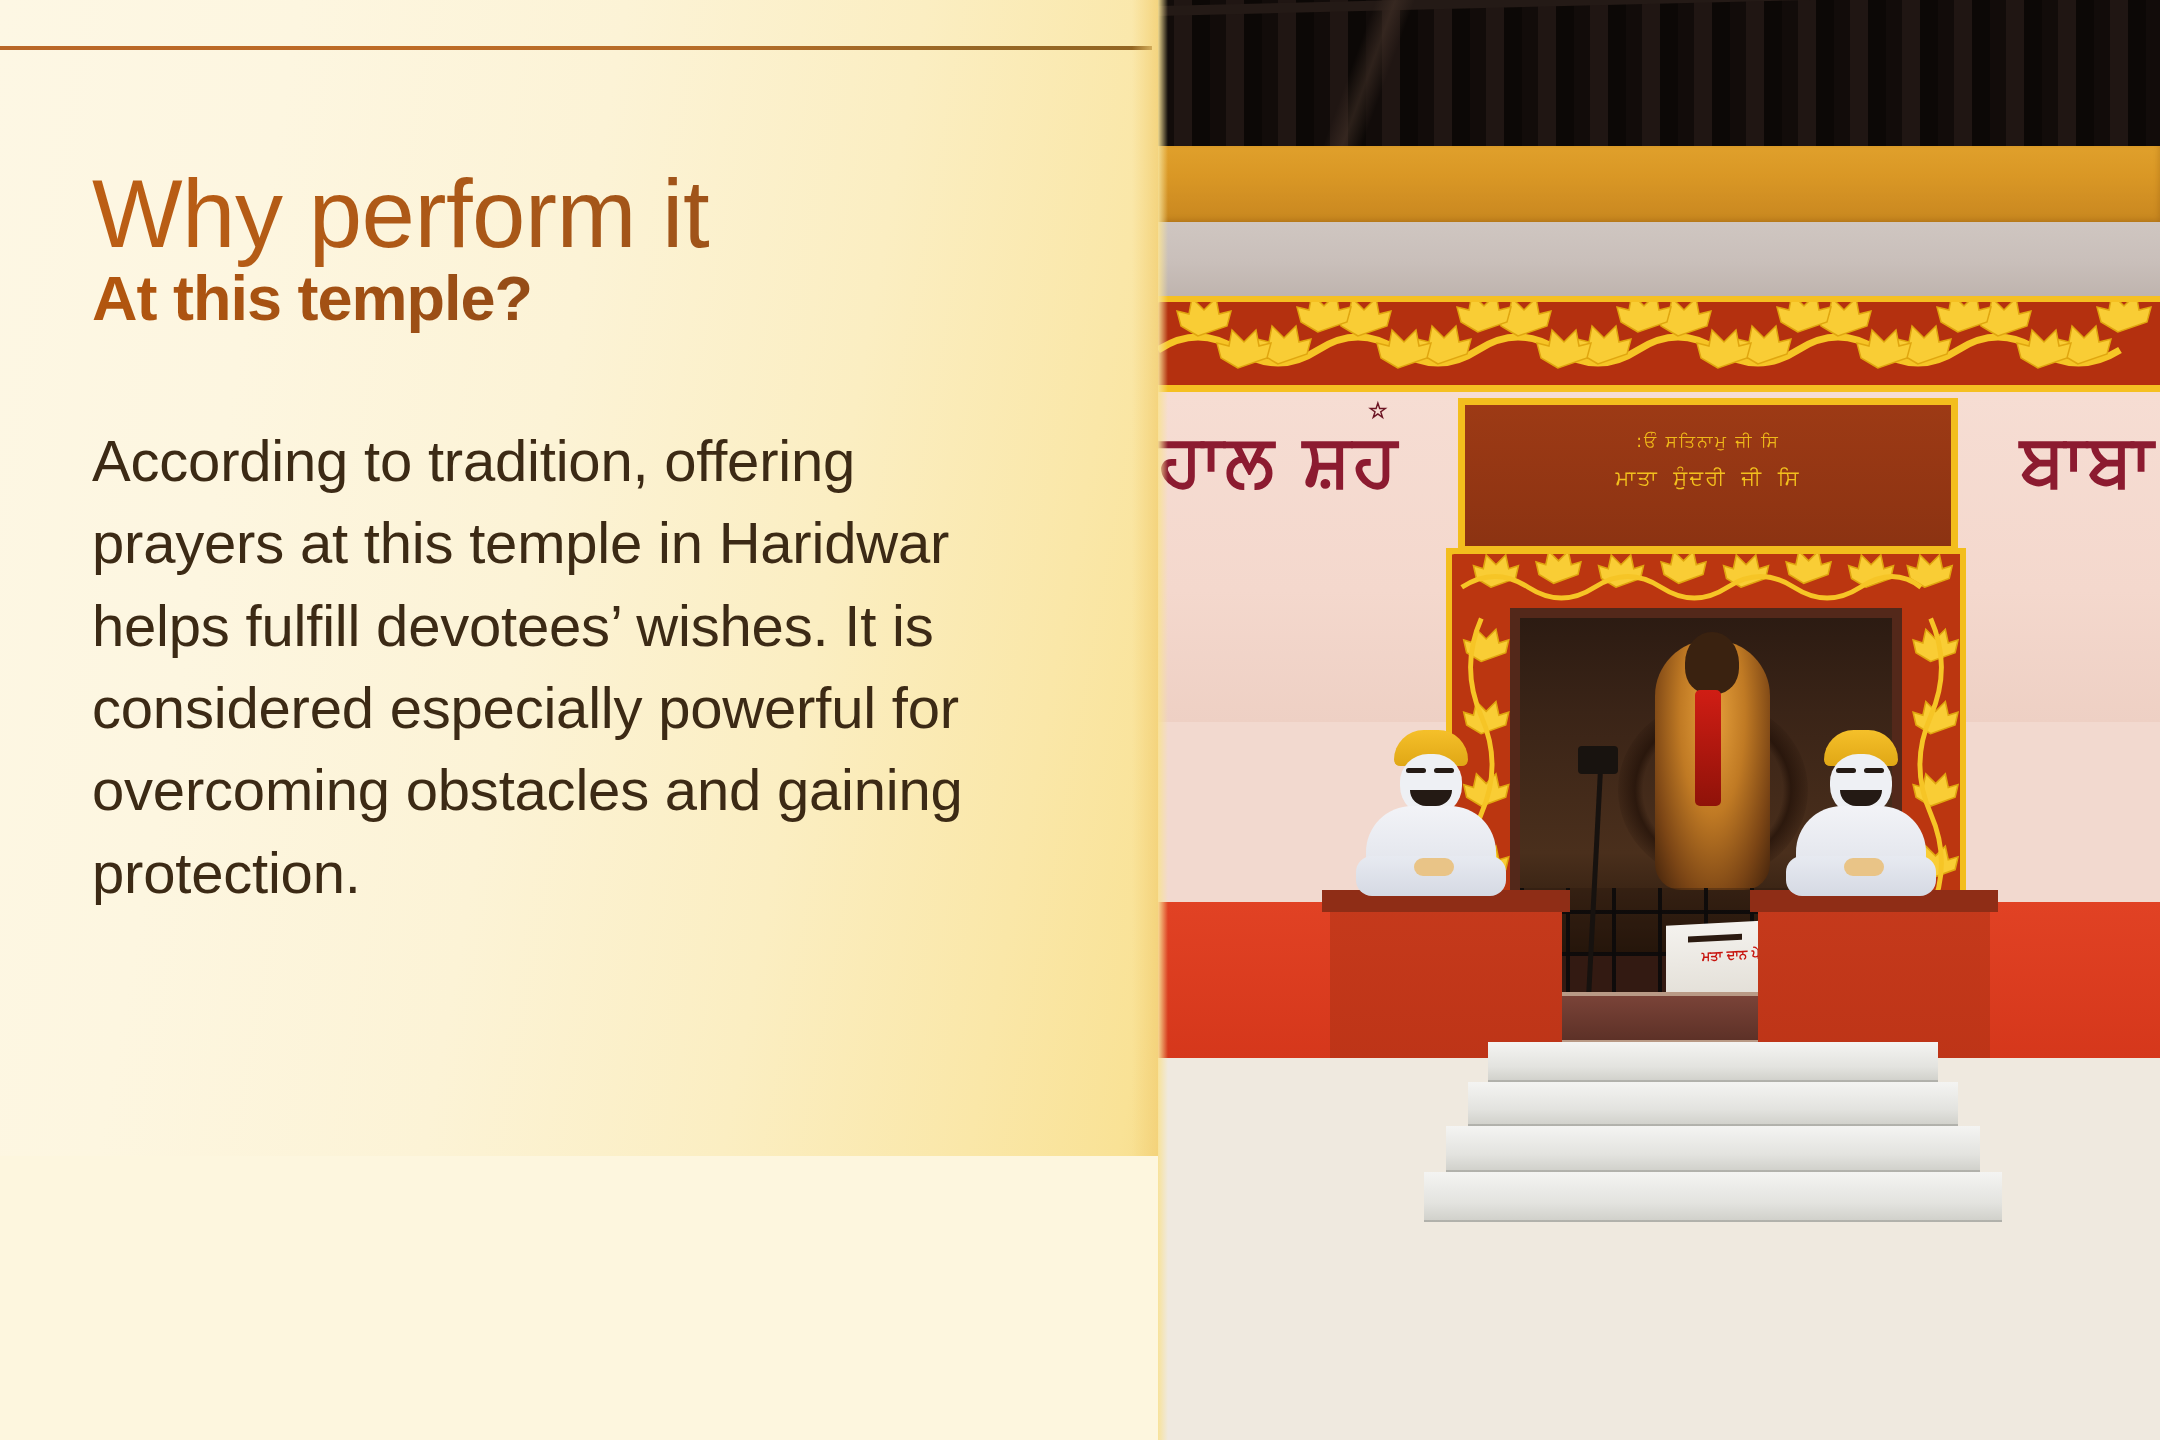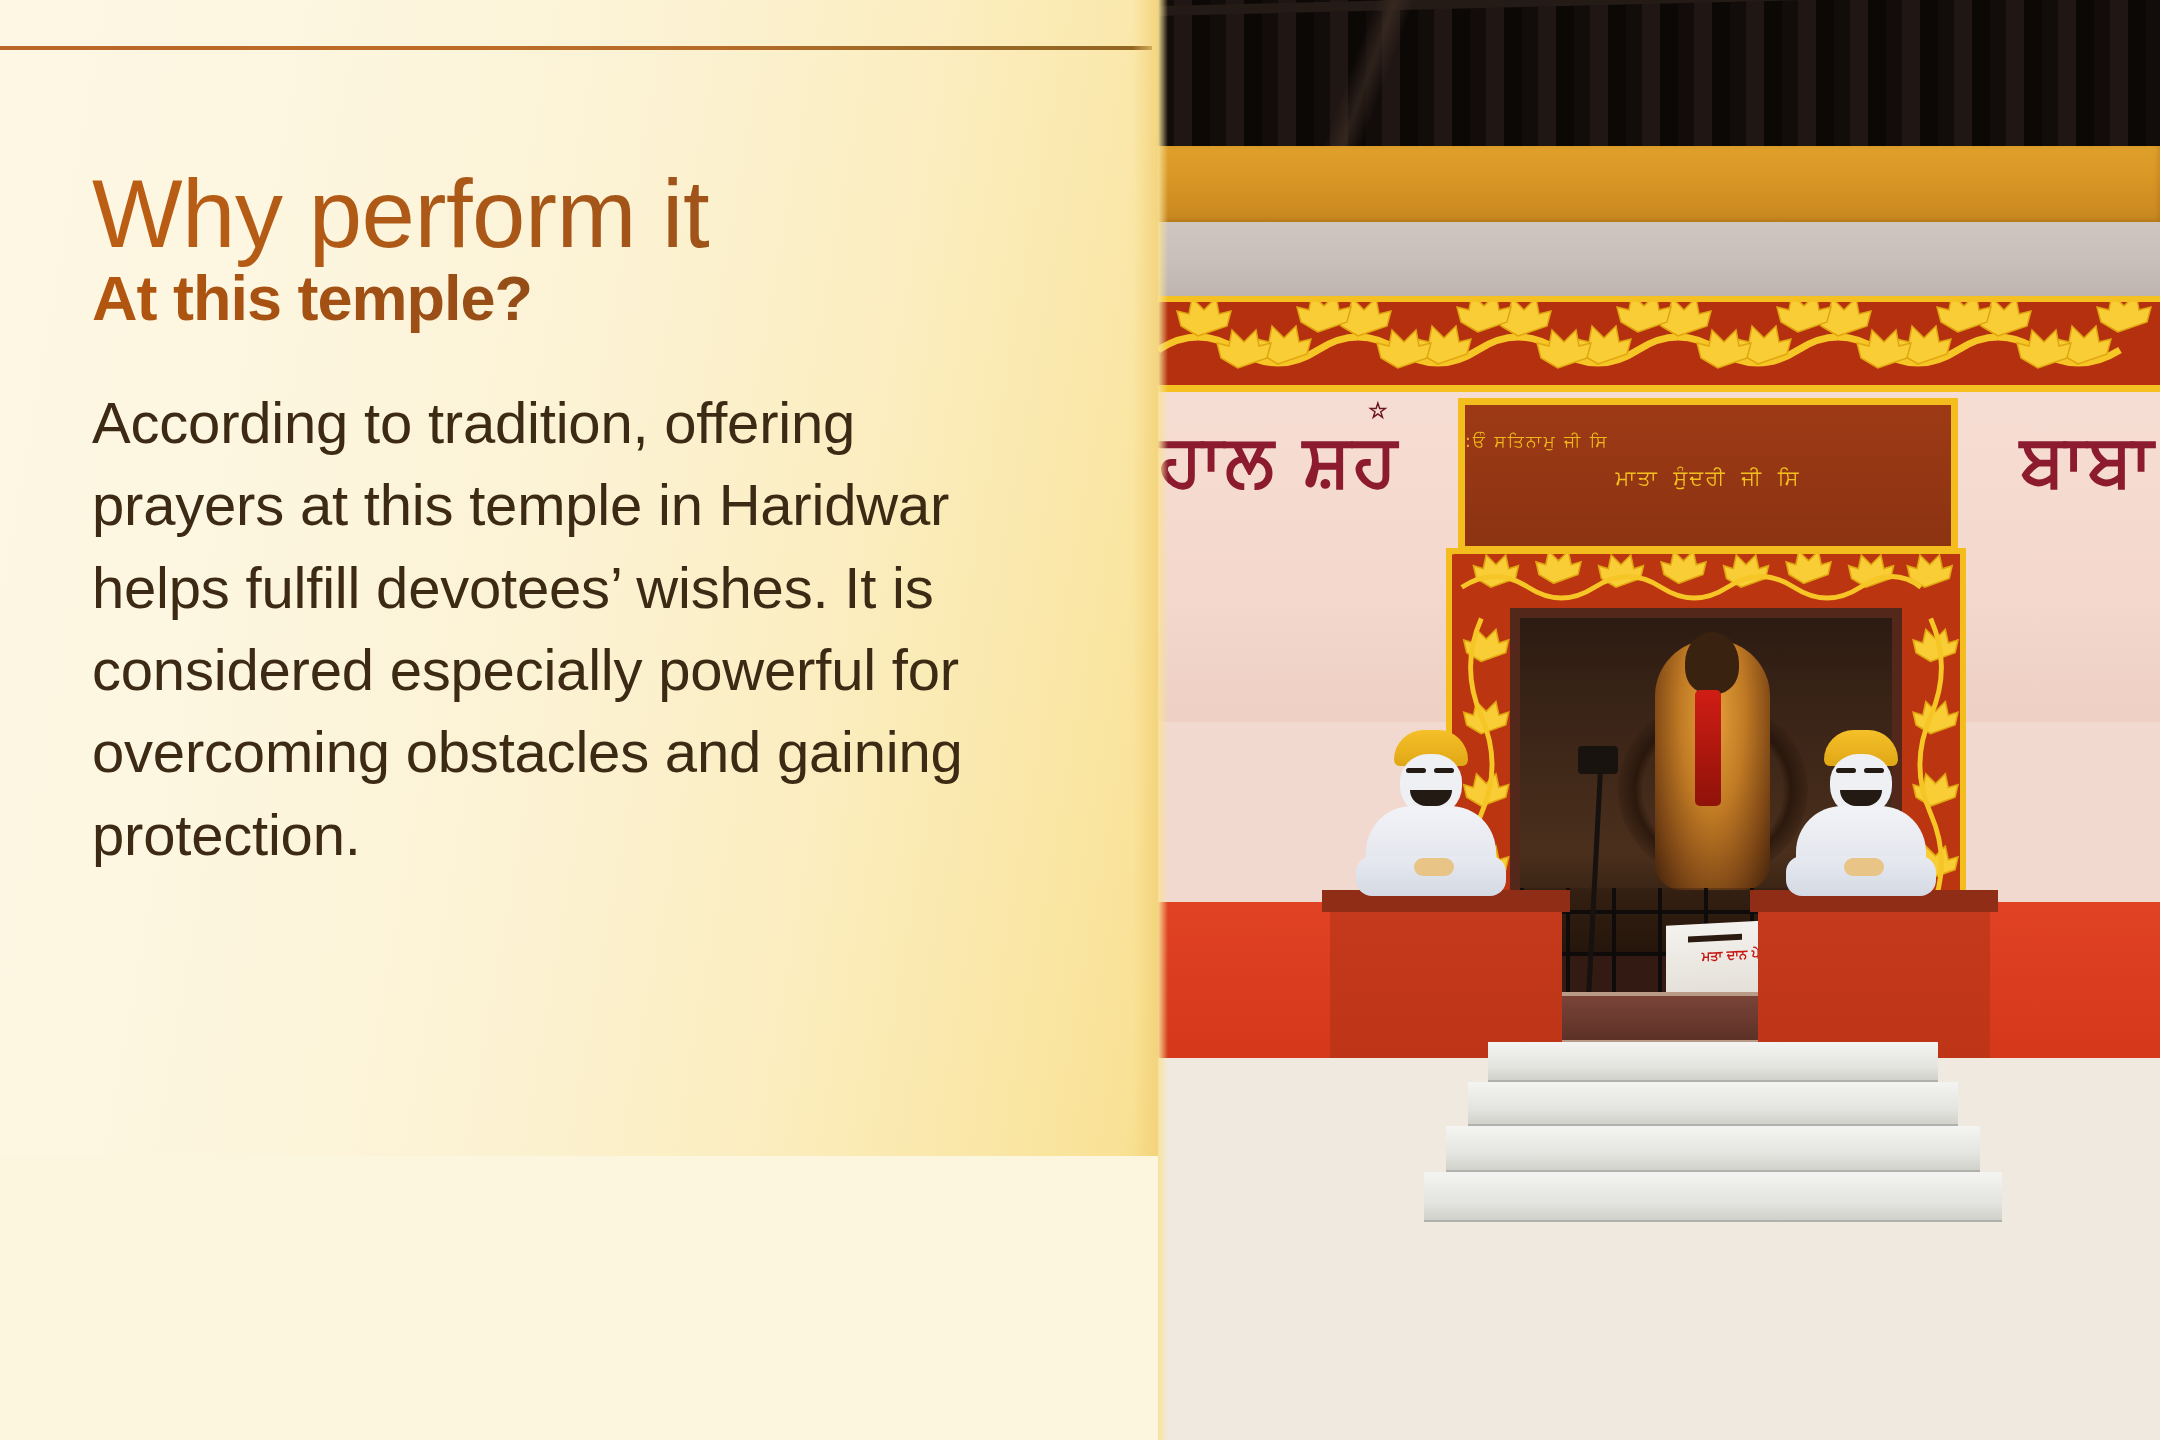--- a/index.html
+++ b/index.html
@@ -48,21 +48,21 @@
     white-space:nowrap;
   }
   .head-line2{
     font-size:63px; font-weight:700; letter-spacing:-1px;
     line-height:1.15; margin-top:-6px;
     background:linear-gradient(92deg,#b3560f 0%,#9a4e16 38%,#6d3f18 100%);
     -webkit-background-clip:text; background-clip:text; color:transparent;
     white-space:nowrap;
   }
   #body-text{
-    margin-top:48px;
+    margin-top:86px;
     font-size:58px; line-height:1.42; font-weight:400;
     color:#3c2a15; max-width:880px; letter-spacing:-.2px;
   }
 
   
   #photo-panel{
     position:absolute; left:1158px; top:0; width:1002px; height:1440px;
     overflow:hidden; background:#f2d9cf;
   }
   .ph{ position:absolute; }
@@ -85,21 +85,21 @@
     background:#b4300f;
     border-top:6px solid #f5c022; border-bottom:7px solid #f5c022; }
   .frieze .vine{ position:absolute; inset:0; }
   
   .wall{ left:0; top:392px; width:1002px; height:330px;
     background:linear-gradient(180deg,#f6ddd3 0%,#f4d8cd 60%,#eed0c4 100%); }
   
   .plaque{ left:300px; top:398px; width:500px; height:155px;
     background:linear-gradient(180deg,#9d3a15 0%,#8c3312 100%);
     border:7px solid #f3be1d; }
-  .plaque .l1{ position:absolute; left:0; right:0; top:26px; 
+  .plaque .l1{ position:absolute; left:0; right:0; top:26px; text-align:center;
     color:#f0b919; font-size:17px; letter-spacing:2px; font-family:"DejaVu Sans", sans-serif; }
   .plaque .l2{ position:absolute; left:0; right:0; top:62px; text-align:center;
     color:#f3c01d; font-size:21px; letter-spacing:2px; font-family:Liberation Mono, monospace; }
   
   .script-l{ left:-70px; top:418px; width:360px; color:#8c1b30;
     font-size:72px; font-weight:700; font-family:"DejaVu Sans", sans-serif;
     letter-spacing:2px; white-space:nowrap; }
   .script-r{ left:862px; top:418px; width:300px; color:#8c1b30;
     font-size:72px; font-weight:700; font-family:"DejaVu Sans", sans-serif;
     letter-spacing:2px; white-space:nowrap; }

